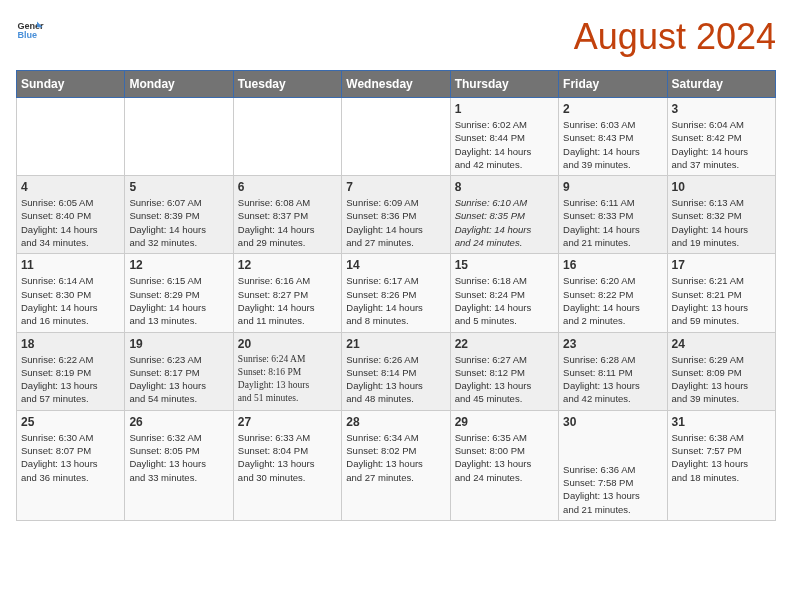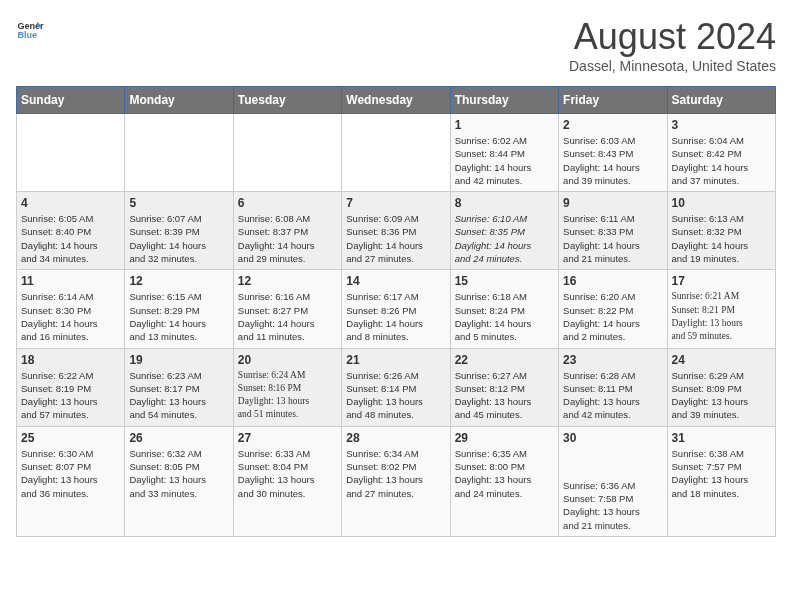--- a/index.html
+++ b/index.html
@@ -24,21 +24,21 @@
     .logo-icon {
       width: 28px;
       height: 28px;
     }
     .title-block {
       text-align: right;
     }
     .month-year {
       font-size: 36px;
       font-weight: 300;
-      color: #404040;
+      color: #c2410c;
     }
     .location {
       font-size: 14px;
       color: #555;
     }
     .calendar {
       width: 100%;
       border-collapse: collapse;
       border: 1px solid #ccc;
     }
@@ -88,21 +88,20 @@
 <div class="header">
   <div class="logo">
     <svg class="logo-icon" viewBox="0 0 40 40">
       <text x="2" y="18" font-size="13" font-weight="bold" fill="#333">General</text>
       <text x="2" y="32" font-size="13" font-weight="bold" fill="#4a90d9">Blue</text>
       <polygon points="30,8 38,16 30,16" fill="#4a90d9"></polygon>
     </svg>
   </div>
   <div class="title-block">
     <div class="month-year">August 2024</div>
-    <div class="location">Dassel, Minnesota, United States</div>
   </div>
 </div>
 
 <table class="calendar">
   <thead>
     <tr id="weekday-row">
         <th>Sunday</th>
         <th>Monday</th>
         <th>Tuesday</th>
         <th>Wednesday</th>
@@ -228,21 +227,21 @@
         </td>
         <td>
           <div class="day-num">16</div>
           <div class="day-info" style="white-space: pre-line;">Sunrise: 6:20 AM
 Sunset: 8:22 PM
 Daylight: 14 hours
 and 2 minutes.</div>
         </td>
         <td>
           <div class="day-num">17</div>
-          <div class="day-info" style="white-space: pre-line; font-family: Liberation Serif, serif;">Sunrise: 6:21 AM
+          <div class="day-info" style="white-space: pre-line;">Sunrise: 6:21 AM
 Sunset: 8:21 PM
 Daylight: 13 hours
 and 59 minutes.</div>
         </td>
       </tr>
       <tr>
         <td>
           <div class="day-num">18</div>
           <div class="day-info" style="white-space: pre-line;">Sunrise: 6:22 AM
 Sunset: 8:19 PM

